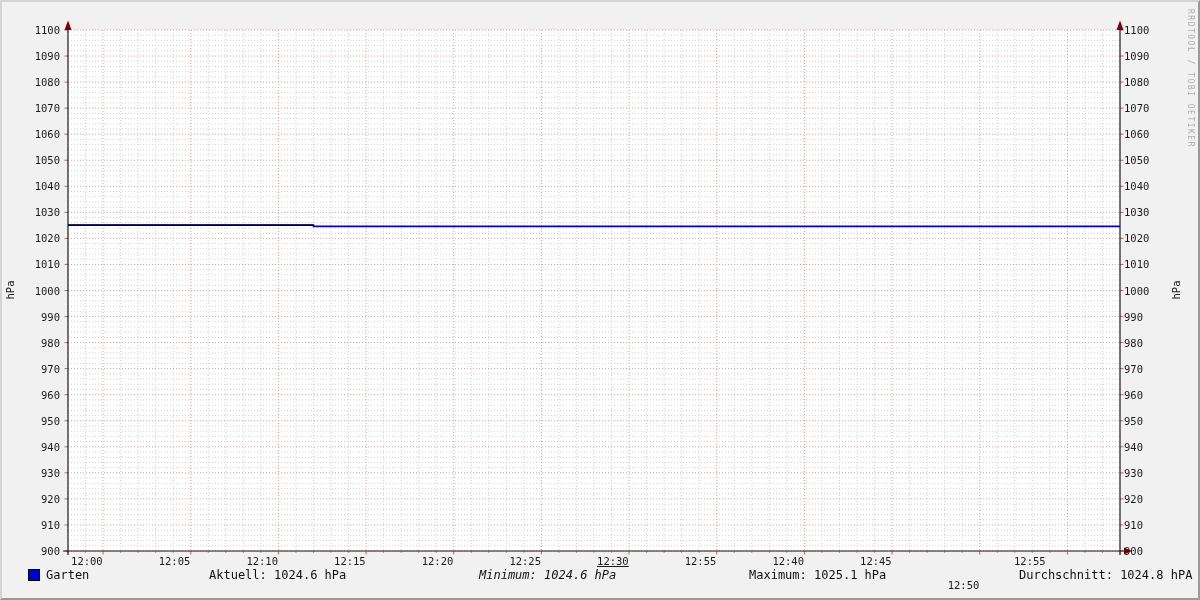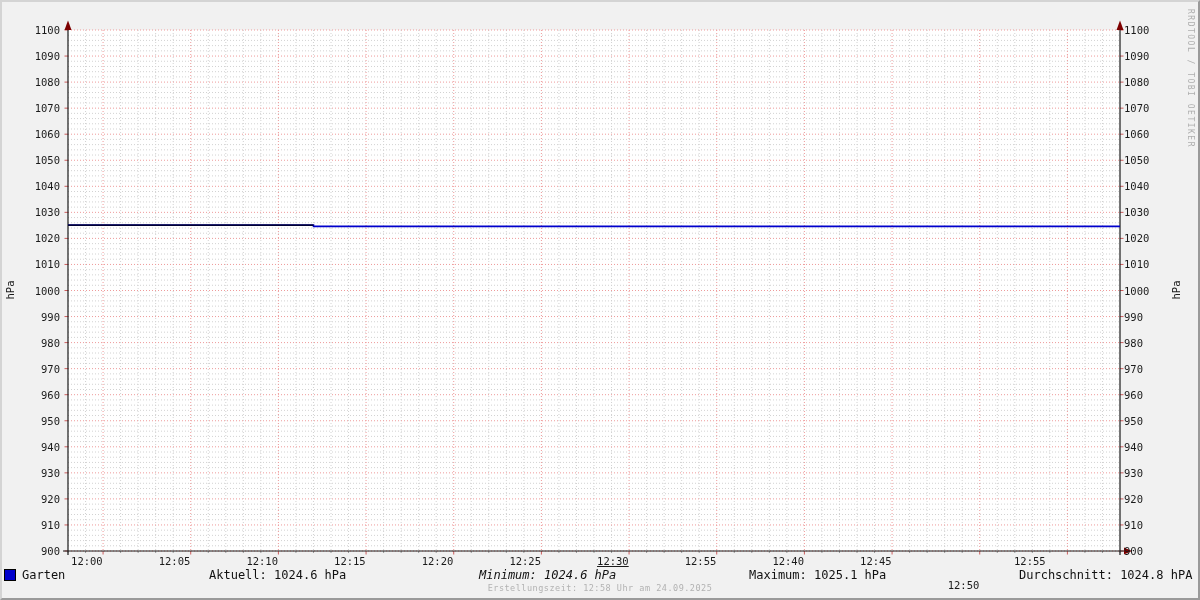--- a/index.html
+++ b/index.html
@@ -25,21 +25,21 @@
   }
   .vert-unit.left{left:-9px;top:281px;}
   .vert-unit.right{left:1157px;top:281px;}
   .watermark{
     position:absolute;top:7px;right:3px;
     writing-mode:vertical-rl;
     font-size:8px;color:#aeaeae;letter-spacing:1.5px;line-height:9px;
   }
   .legend-row{position:absolute;left:0;top:0;width:100%;height:0;}
   .legend-item{position:absolute;top:566px;font-size:12px;color:#111;white-space:pre;}
-  .legend-series{left:2px;display:flex;align-items:center;}
+  .legend-series{left:26px;display:flex;align-items:center;}
   .legend-swatch{
     display:inline-block;width:10px;height:10px;margin-right:6px;
     border:1px solid #000;background:#0000cc;
   }
   .stat-current{left:207px;}
   .stat-minimum{left:477px;font-style:italic;}
   .stat-maximum{left:747px;}
   .stat-average{left:1017px;}
   .footer{
     position:absolute;left:0;top:581px;width:100%;text-align:center;
@@ -392,14 +392,13 @@
     <div class="legend-item legend-series">
       <span class="legend-swatch" style="background: rgb(0, 0, 204);"></span>
       <span>Garten</span>
     </div>
     <div class="legend-item stat-current">Aktuell: 1024.6 hPa</div>
     <div class="legend-item stat-minimum">Minimum: 1024.6 hPa</div>
     <div class="legend-item stat-maximum">Maximum: 1025.1 hPa</div>
     <div class="legend-item stat-average">Durchschnitt: 1024.8 hPA</div>
   </div>
 
-  <div class="footer">Erstellungszeit: 12:58 Uhr am 24.09.2025</div>
 </div>
 
 </body></html>

